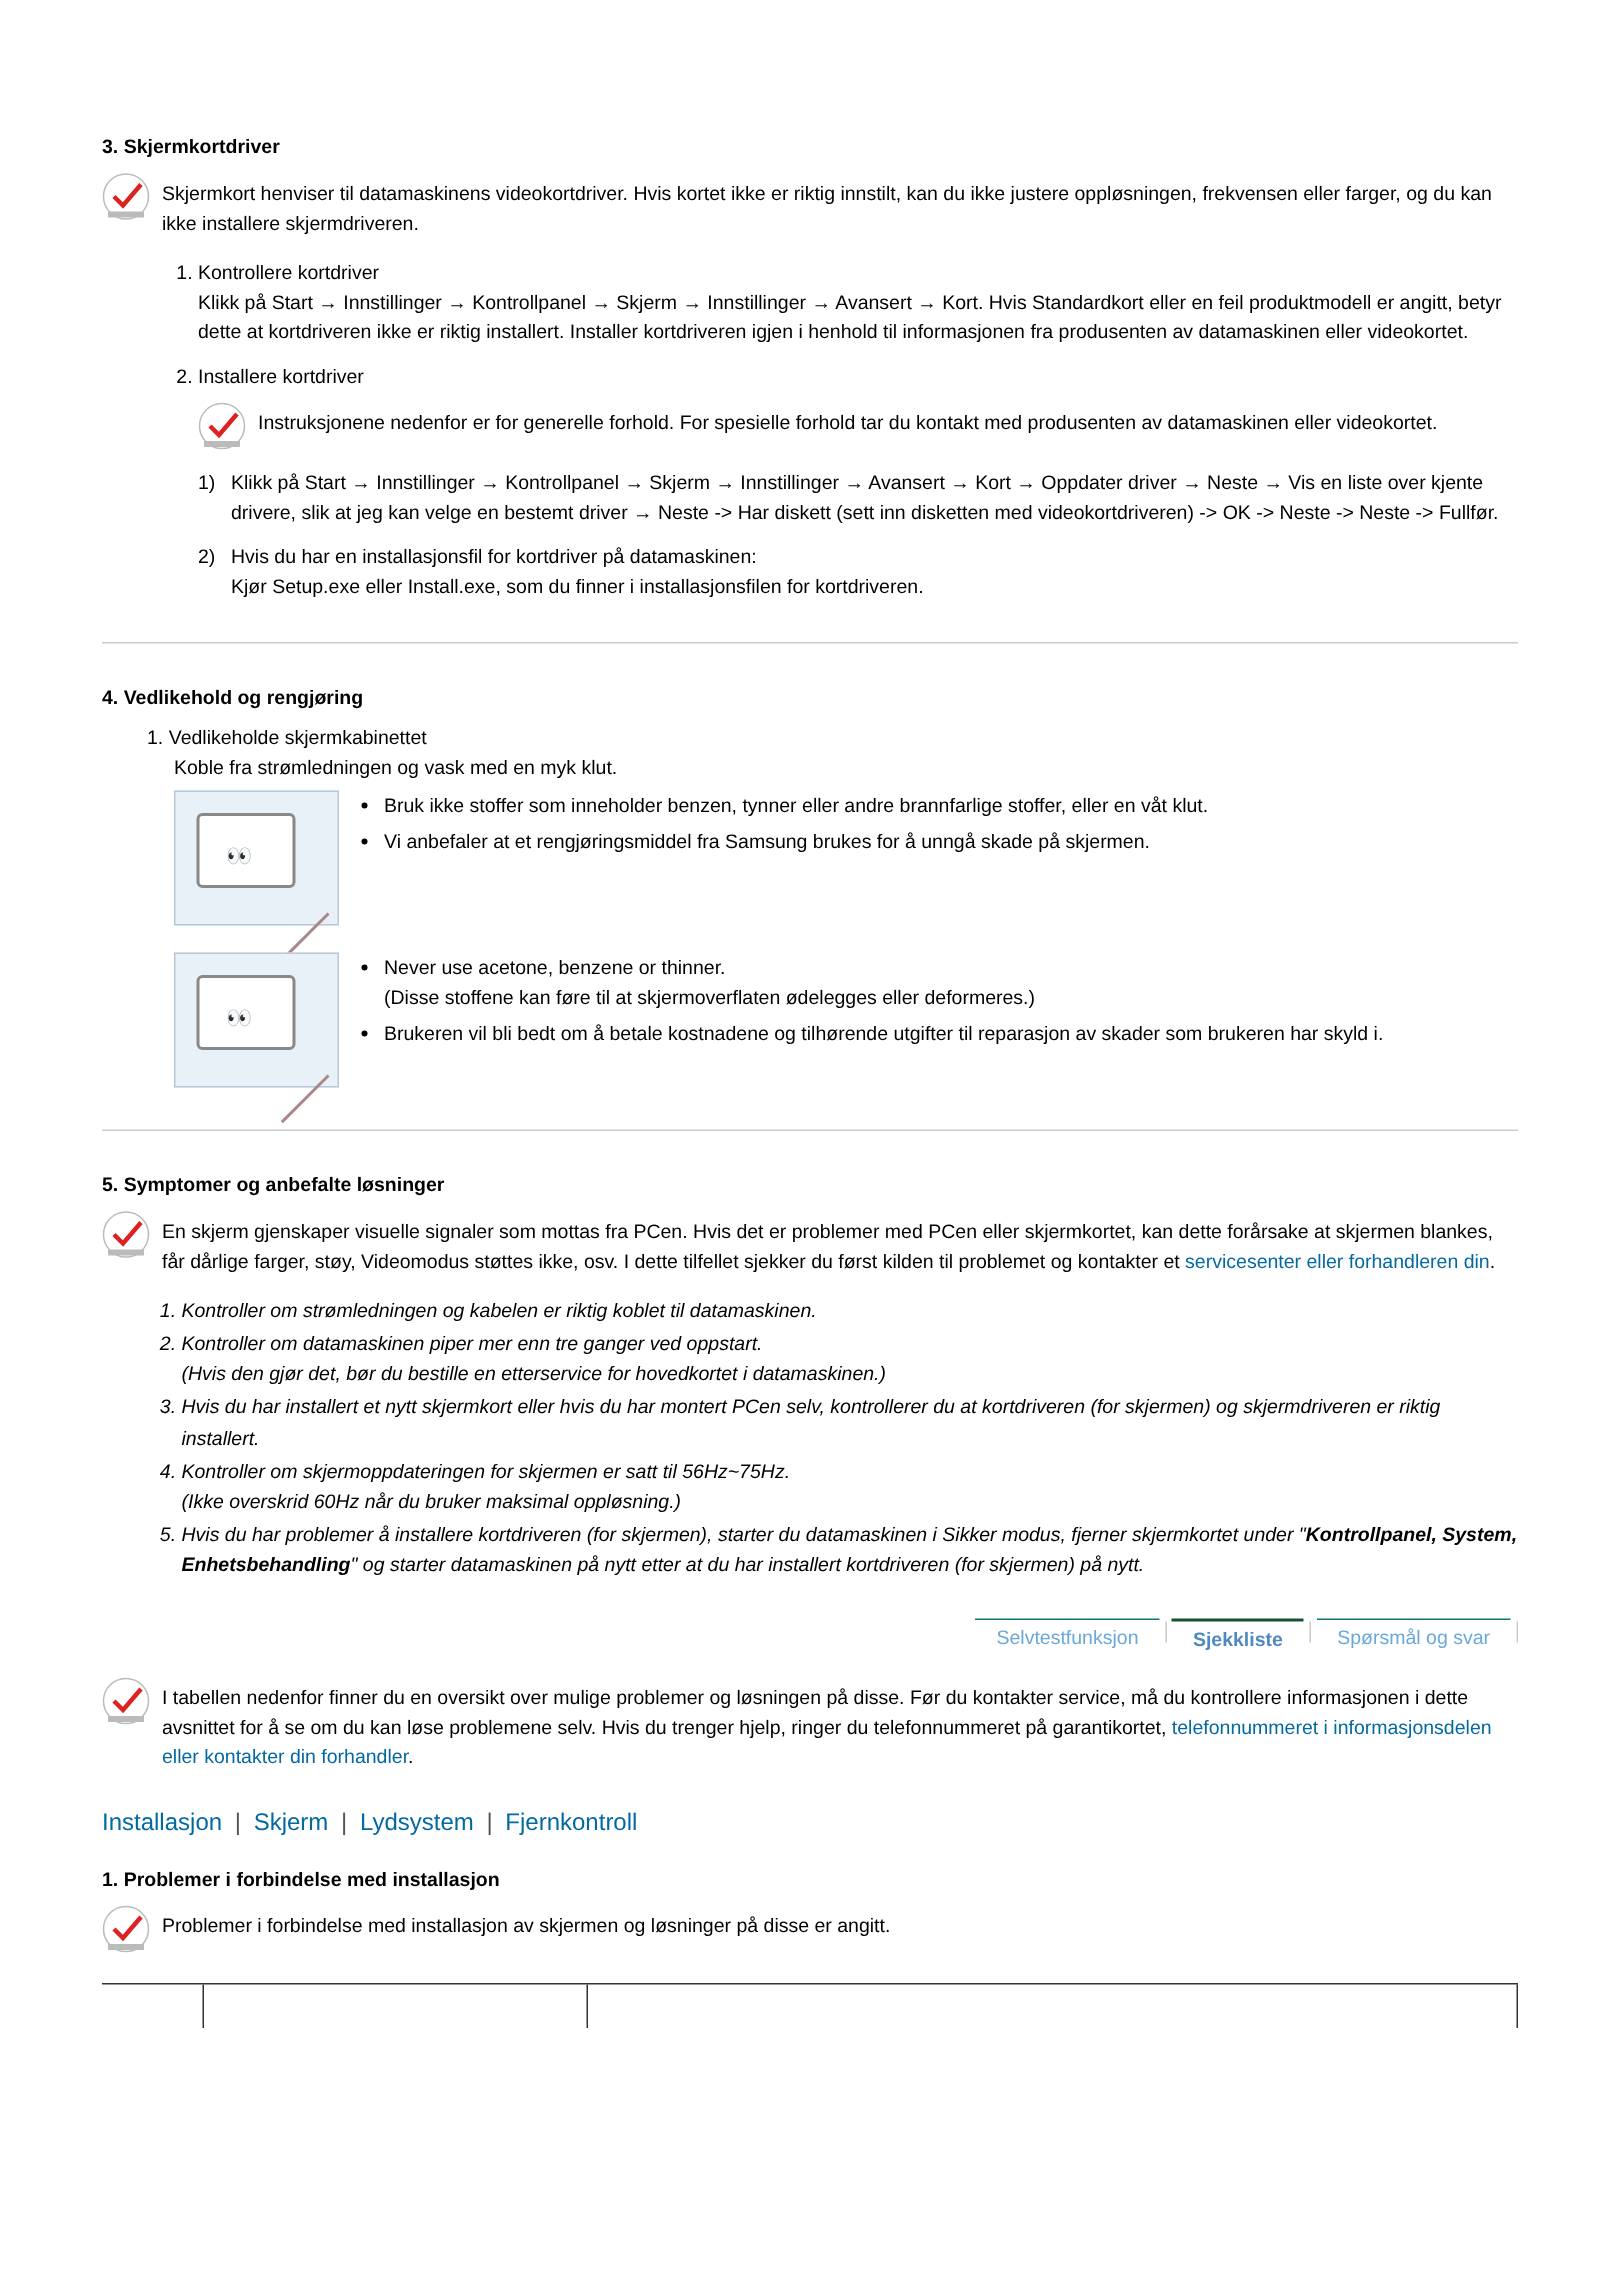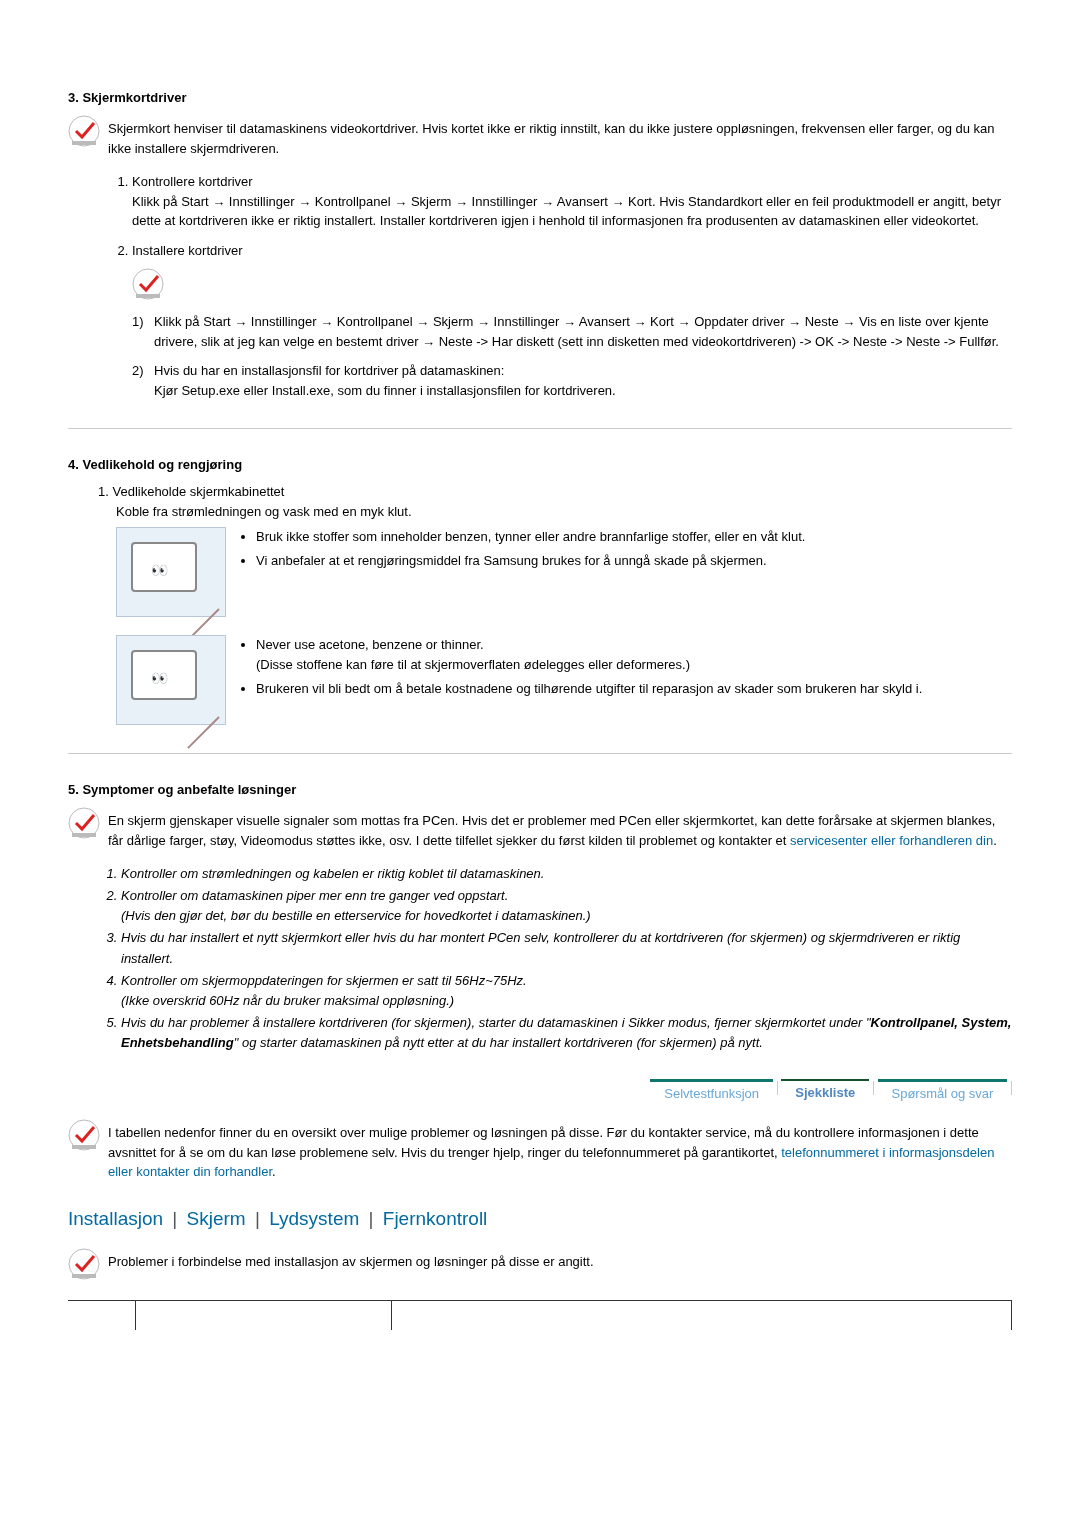--- a/index.html
+++ b/index.html
@@ -121,39 +121,39 @@
   .tabs {
     text-align: right;
     margin: 26px 0 14px 0;
   }
   .tab {
     display: inline-block;
     padding: 4px 14px;
     font-family: 'Tahoma', sans-serif;
     font-size: 13px;
     color: #6aa8d8;
-    border-top: 3px solid #0f766e;
+    border-top: 1px solid #0f766e;
     position: relative;
     vertical-align: top;
   }
   .tab.active {
     color: #5088c0;
     font-weight: bold;
     border-top: 2px solid #14532d;
   }
   .tab-sep {
     display: inline-block;
     width: 1px;
     height: 14px;
     background: #ccc;
     vertical-align: middle;
   }
   .links-row {
     margin: 26px 0 18px 0;
-    font-size: 19px;
+    font-size: 16px;
   }
   .links-row .sep { color: #555; margin: 0 4px; }
   ol.enum-list {
     list-style: decimal;
     margin-left: 53px;
     line-height: 1.55;
     font-style: italic;
   }
   ol.enum-list li { margin-bottom: 2px; }
   .table-stub {
@@ -191,20 +191,21 @@
     <li>
       <span>Installere kortdriver</span>
       <div class="note-row" style="margin-left:0; margin-top:8px;">
         <span class="icon-check">
           <svg viewBox="0 0 32 32">
               <rect x="1" y="1" width="30" height="30" rx="15" fill="#fff" stroke="#bbb"></rect>
               <path d="M8 16 L14 22 L26 8" stroke="#d22" stroke-width="3" fill="none"></path>
               <rect x="4" y="26" width="24" height="4" fill="#bbb"></rect>
             </svg>
         </span>
+        <div class="note-text">Instruksjonene nedenfor er for generelle forhold. For spesielle forhold tar du kontakt med produsenten av datamaskinen eller videokortet.</div>
       </div>
     </li>
   </ol>
 
   <ul class="sub-ol" style="margin-left:64px;">
     <li>
       <span class="marker">1)</span>
       <span class="txt">Klikk på Start → Innstillinger → Kontrollpanel → Skjerm → Innstillinger → Avansert → Kort → Oppdater driver → Neste → Vis en liste over kjente drivere, slik at jeg kan velge en bestemt driver → Neste -&gt; Har diskett (sett inn disketten med videokortdriveren) -&gt; OK -&gt; Neste -&gt; Neste -&gt; Fullfør.</span>
     </li>
     <li>
@@ -313,20 +314,21 @@
   <div class="links-row">
     <span class="link">Installasjon</span>
     <span class="sep">|</span>
     <span class="link">Skjerm</span>
     <span class="sep">|</span>
     <span class="link">Lydsystem</span>
     <span class="sep">|</span>
     <span class="link">Fjernkontroll</span>
   </div>
 
+  <div class="section-title">1. Problemer i forbindelse med installasjon</div>
   <div class="intro-row">
     <span class="icon-check">
       <svg viewBox="0 0 32 32">
           <rect x="1" y="1" width="30" height="30" rx="15" fill="#fff" stroke="#bbb"></rect>
           <path d="M8 16 L14 22 L26 8" stroke="#d22" stroke-width="3" fill="none"></path>
           <rect x="4" y="26" width="24" height="4" fill="#bbb"></rect>
         </svg>
     </span>
     <div class="intro-text">Problemer i forbindelse med installasjon av skjermen og løsninger på disse er angitt.</div>
   </div>

